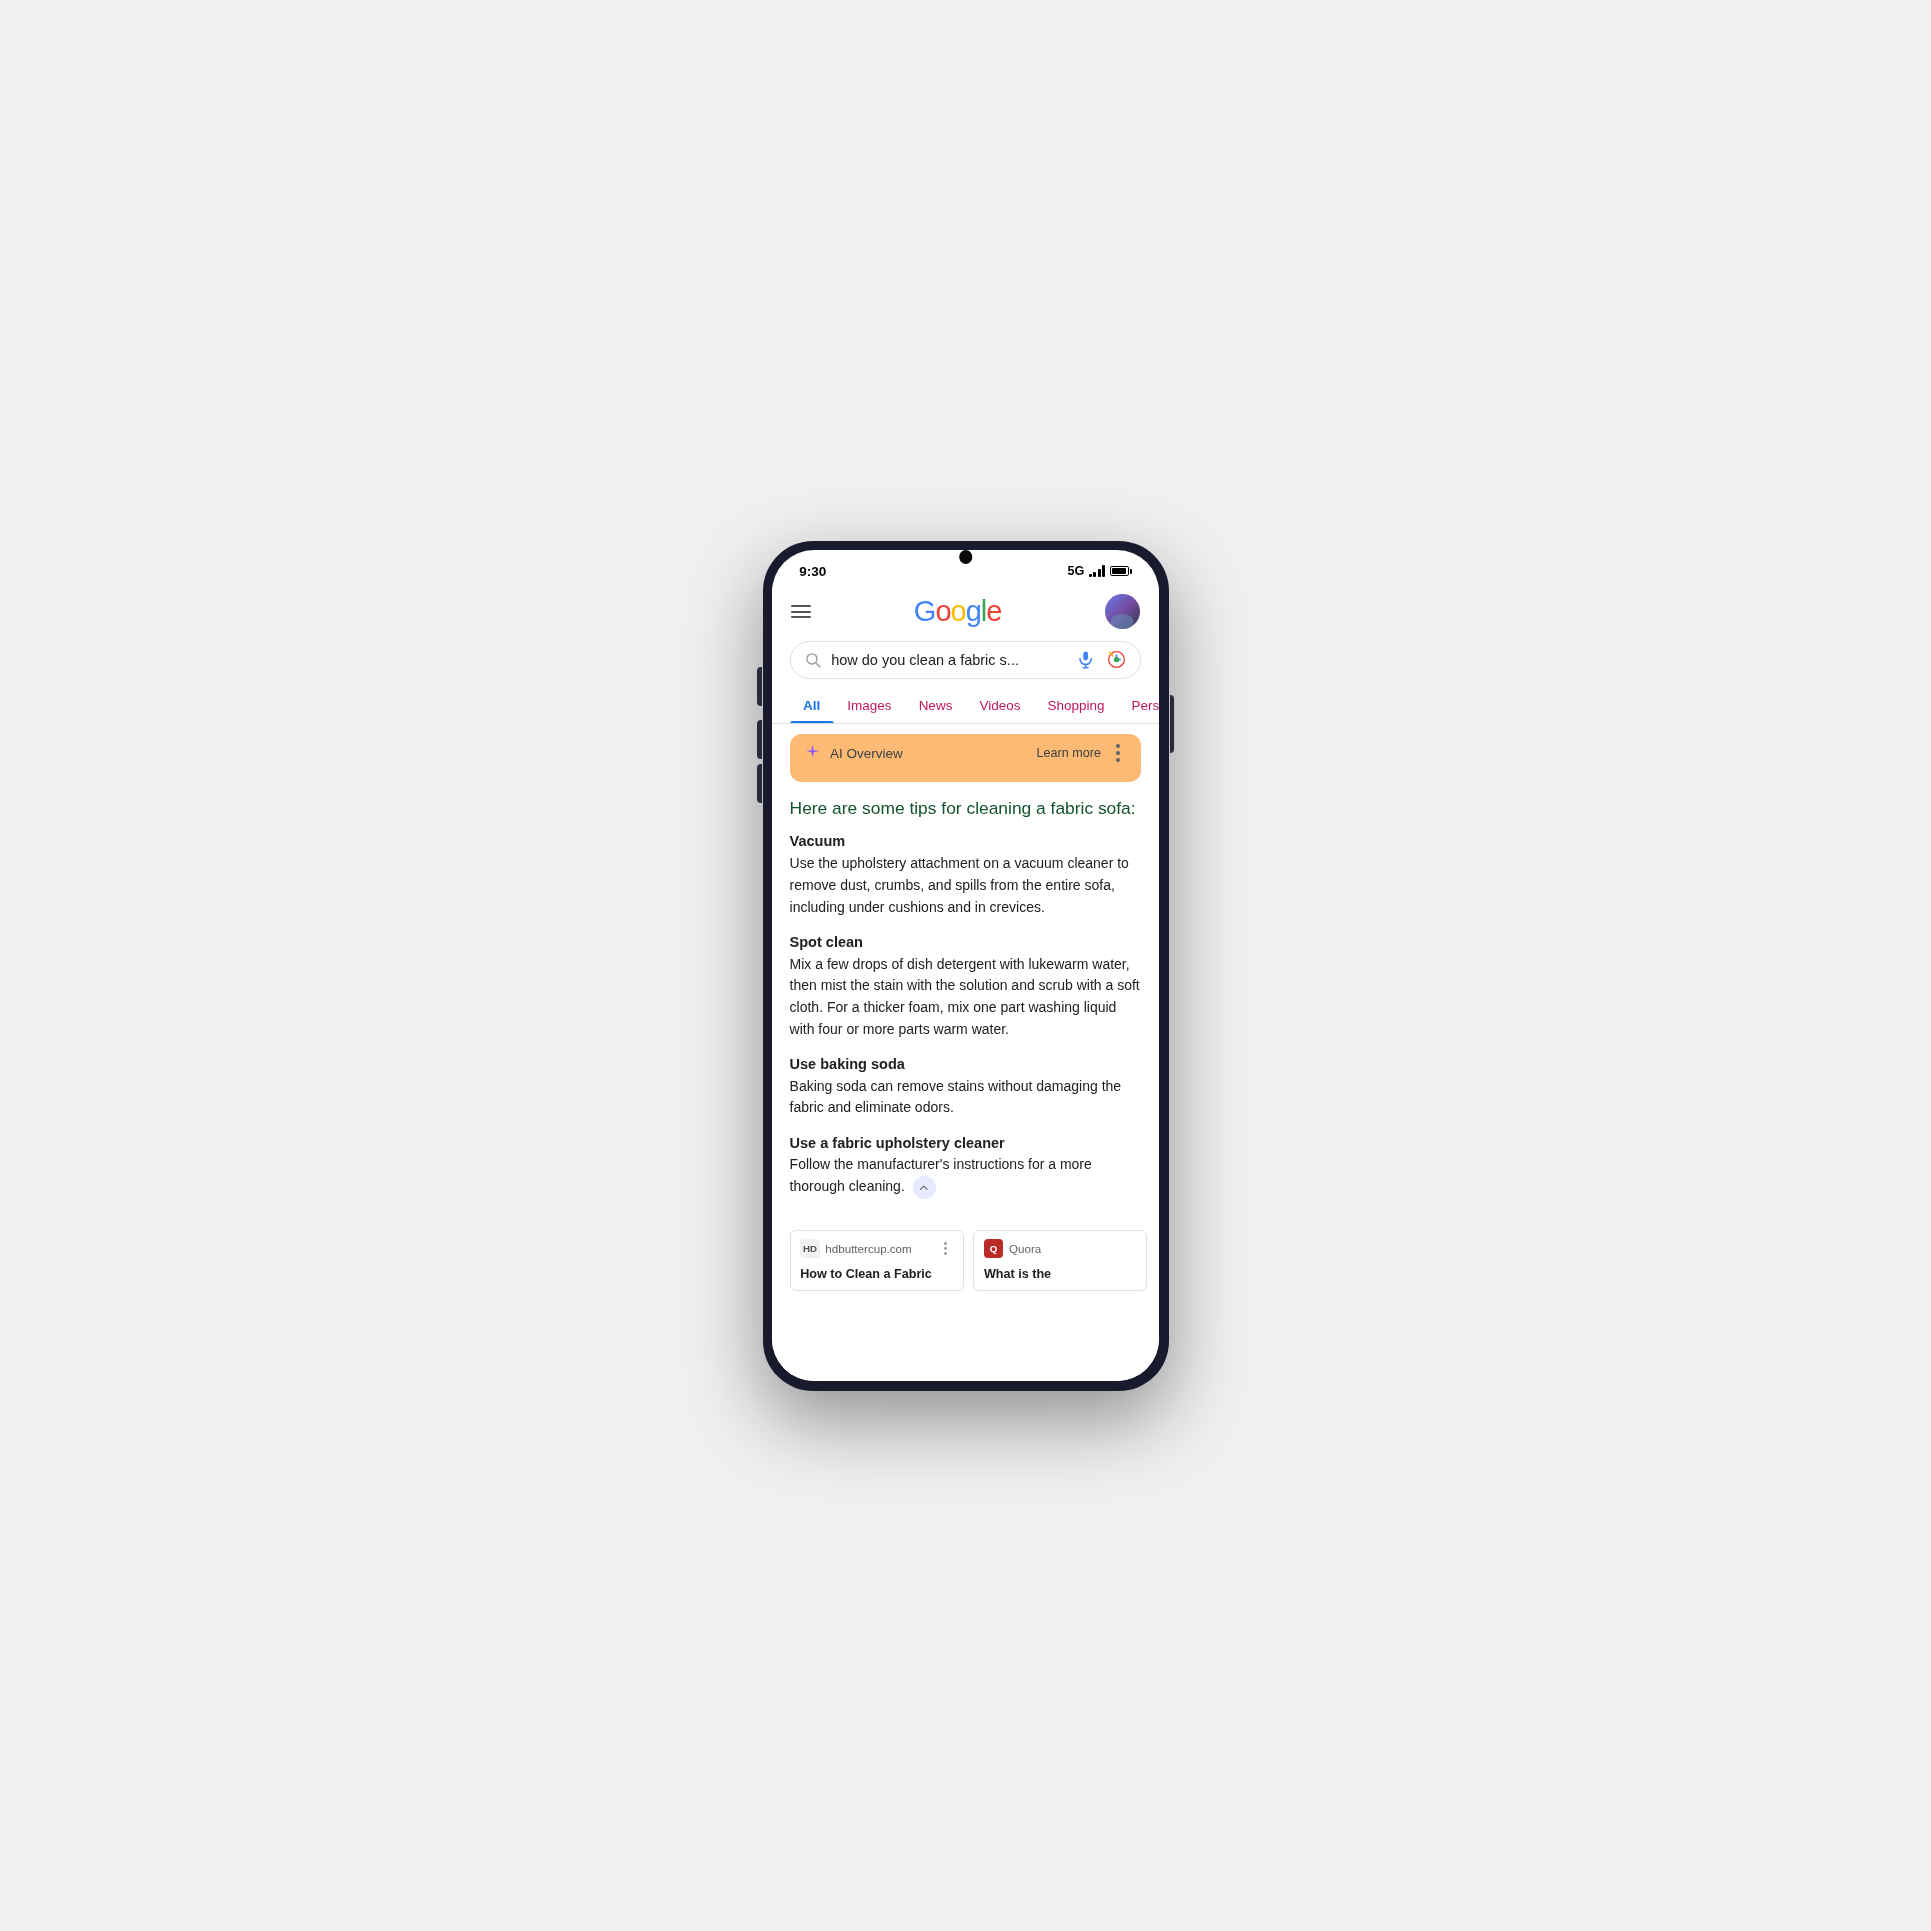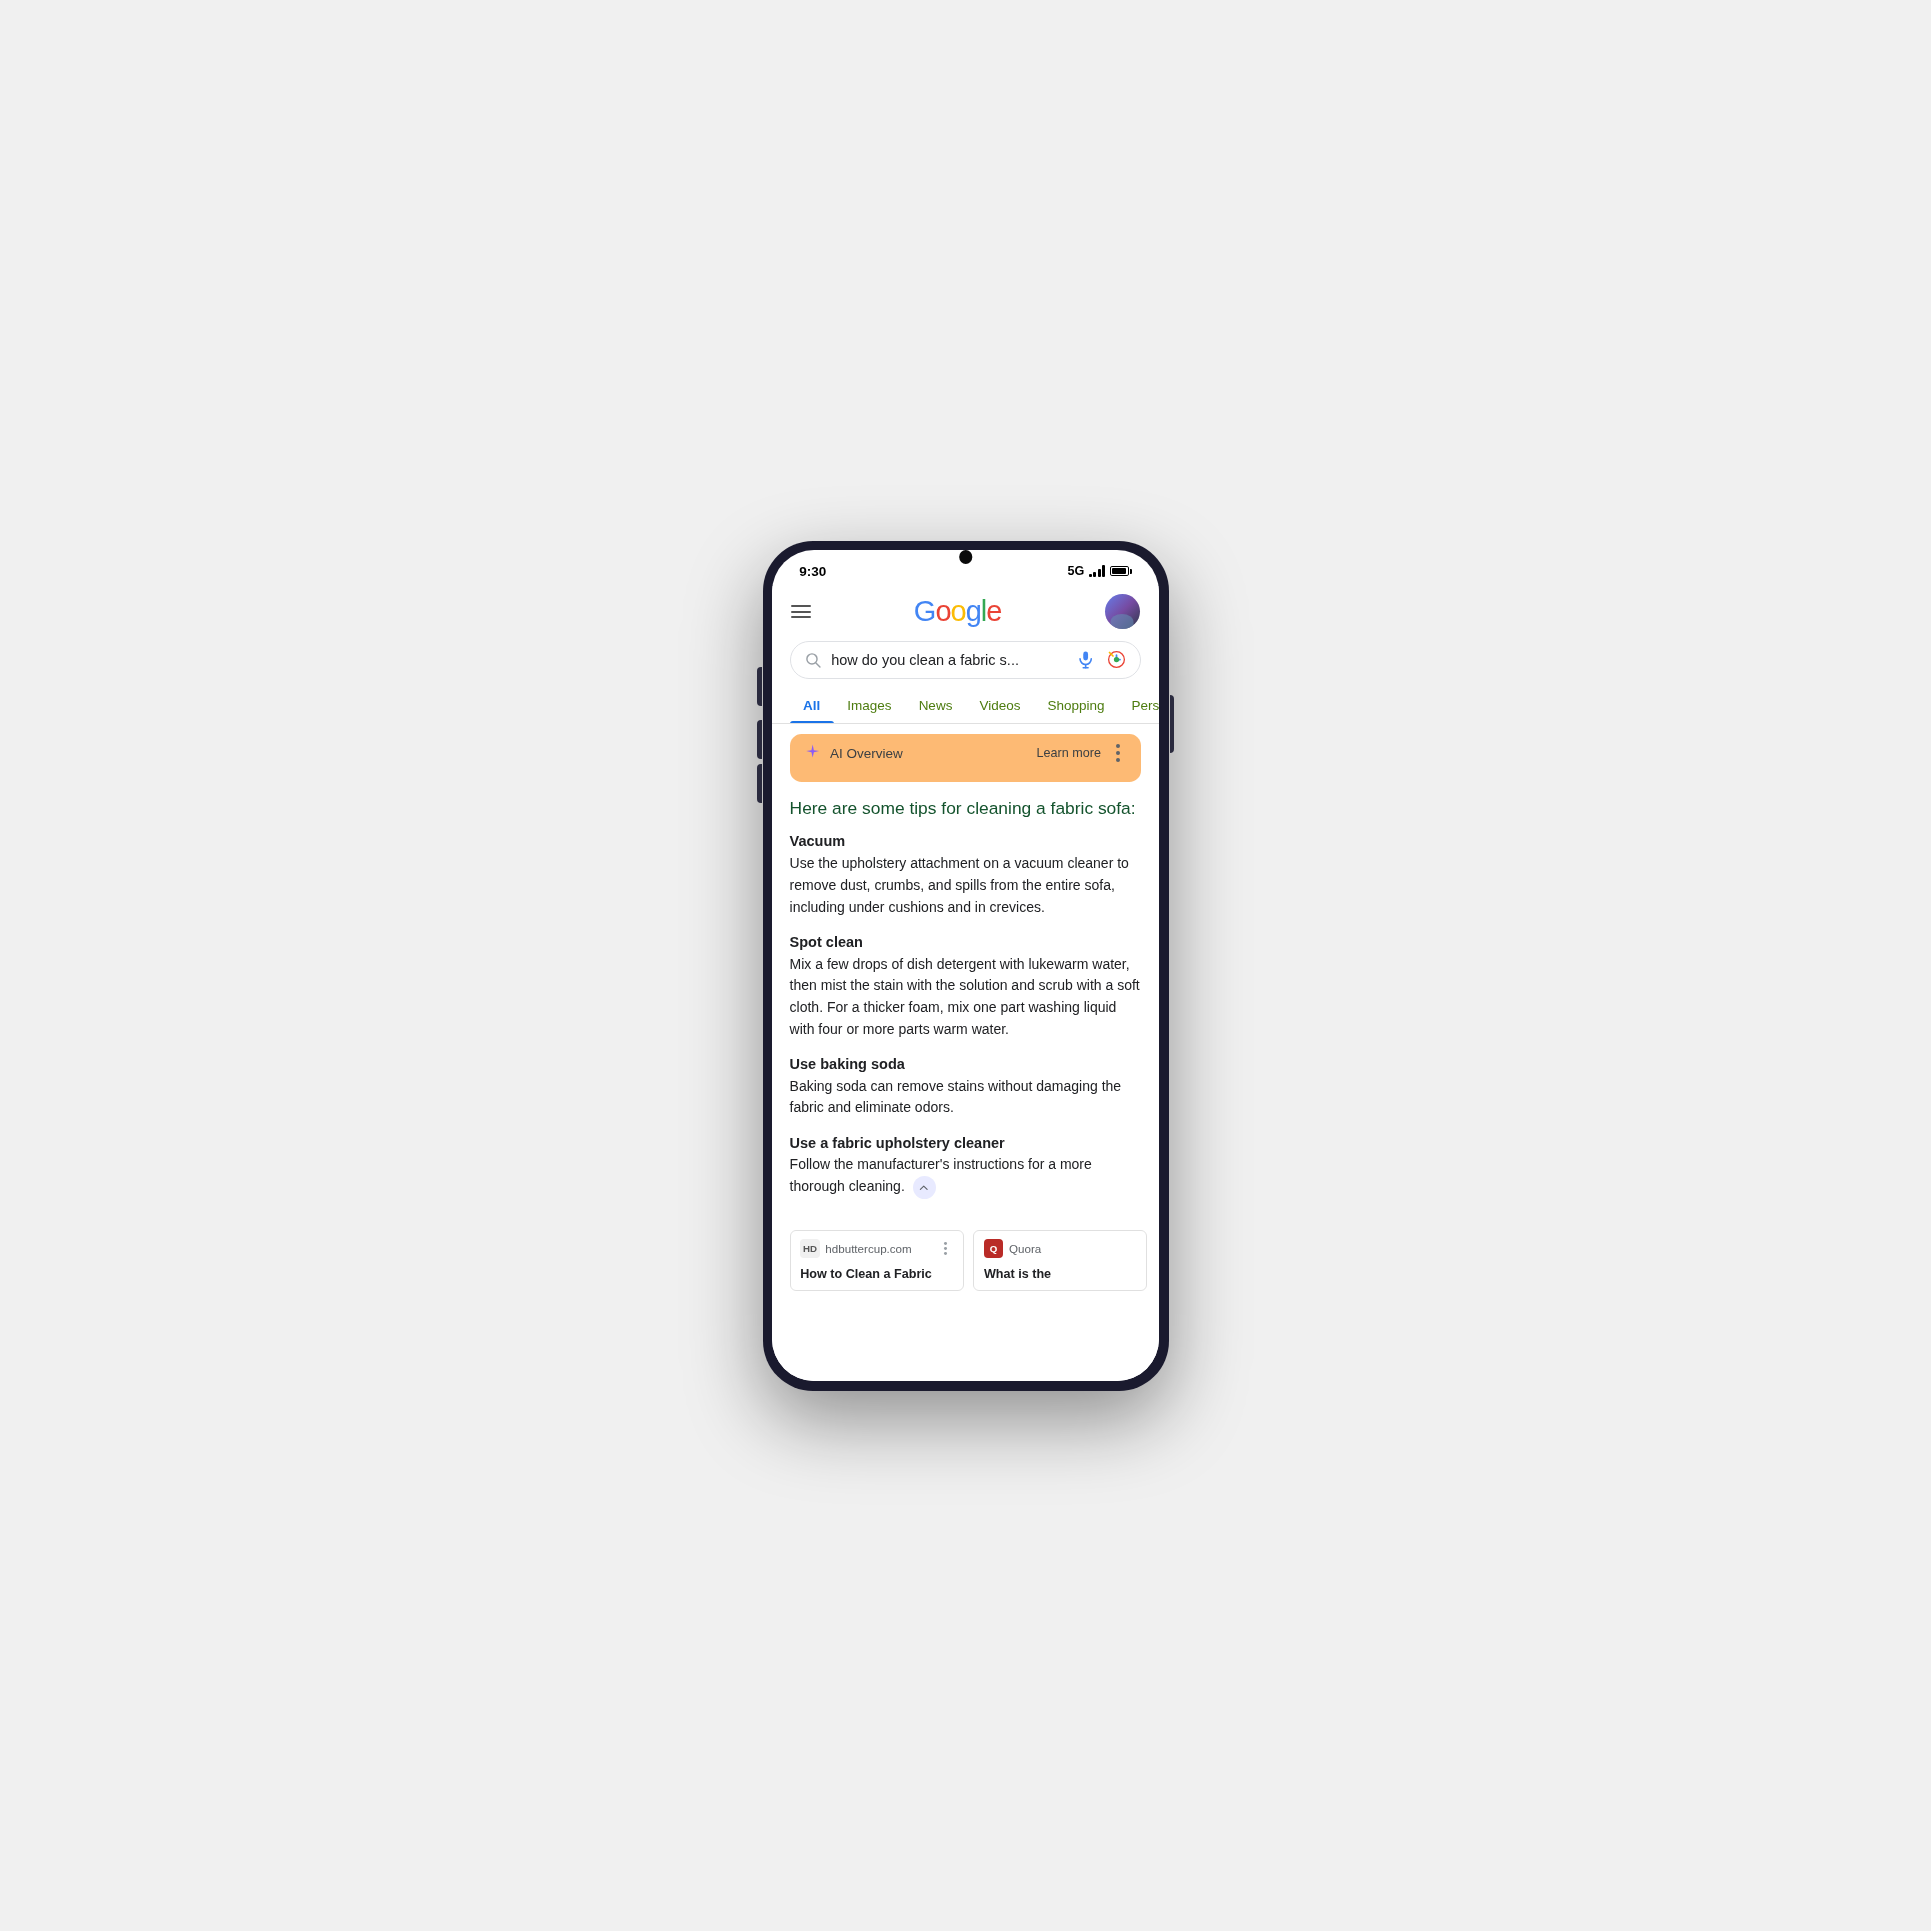--- a/index.html
+++ b/index.html
@@ -201,21 +201,21 @@
       padding: 0 17.4px;
       border-bottom: 1px solid #e0e0e0;
       overflow-x: auto;
       scrollbar-width: none;
     }
     .filter-tabs::-webkit-scrollbar { display: none; }
 
     .filter-tab {
       padding: 9.7px 13.5px;
       font-size: 13.5px;
-      color: #4d7c0f;
+      color: #be185d;
       cursor: pointer;
       white-space: nowrap;
       position: relative;
       flex-shrink: 0;
     }
     .filter-tab.active {
       color: #1a73e8;
       font-weight: 600;
     }
     .filter-tab.active::after {

